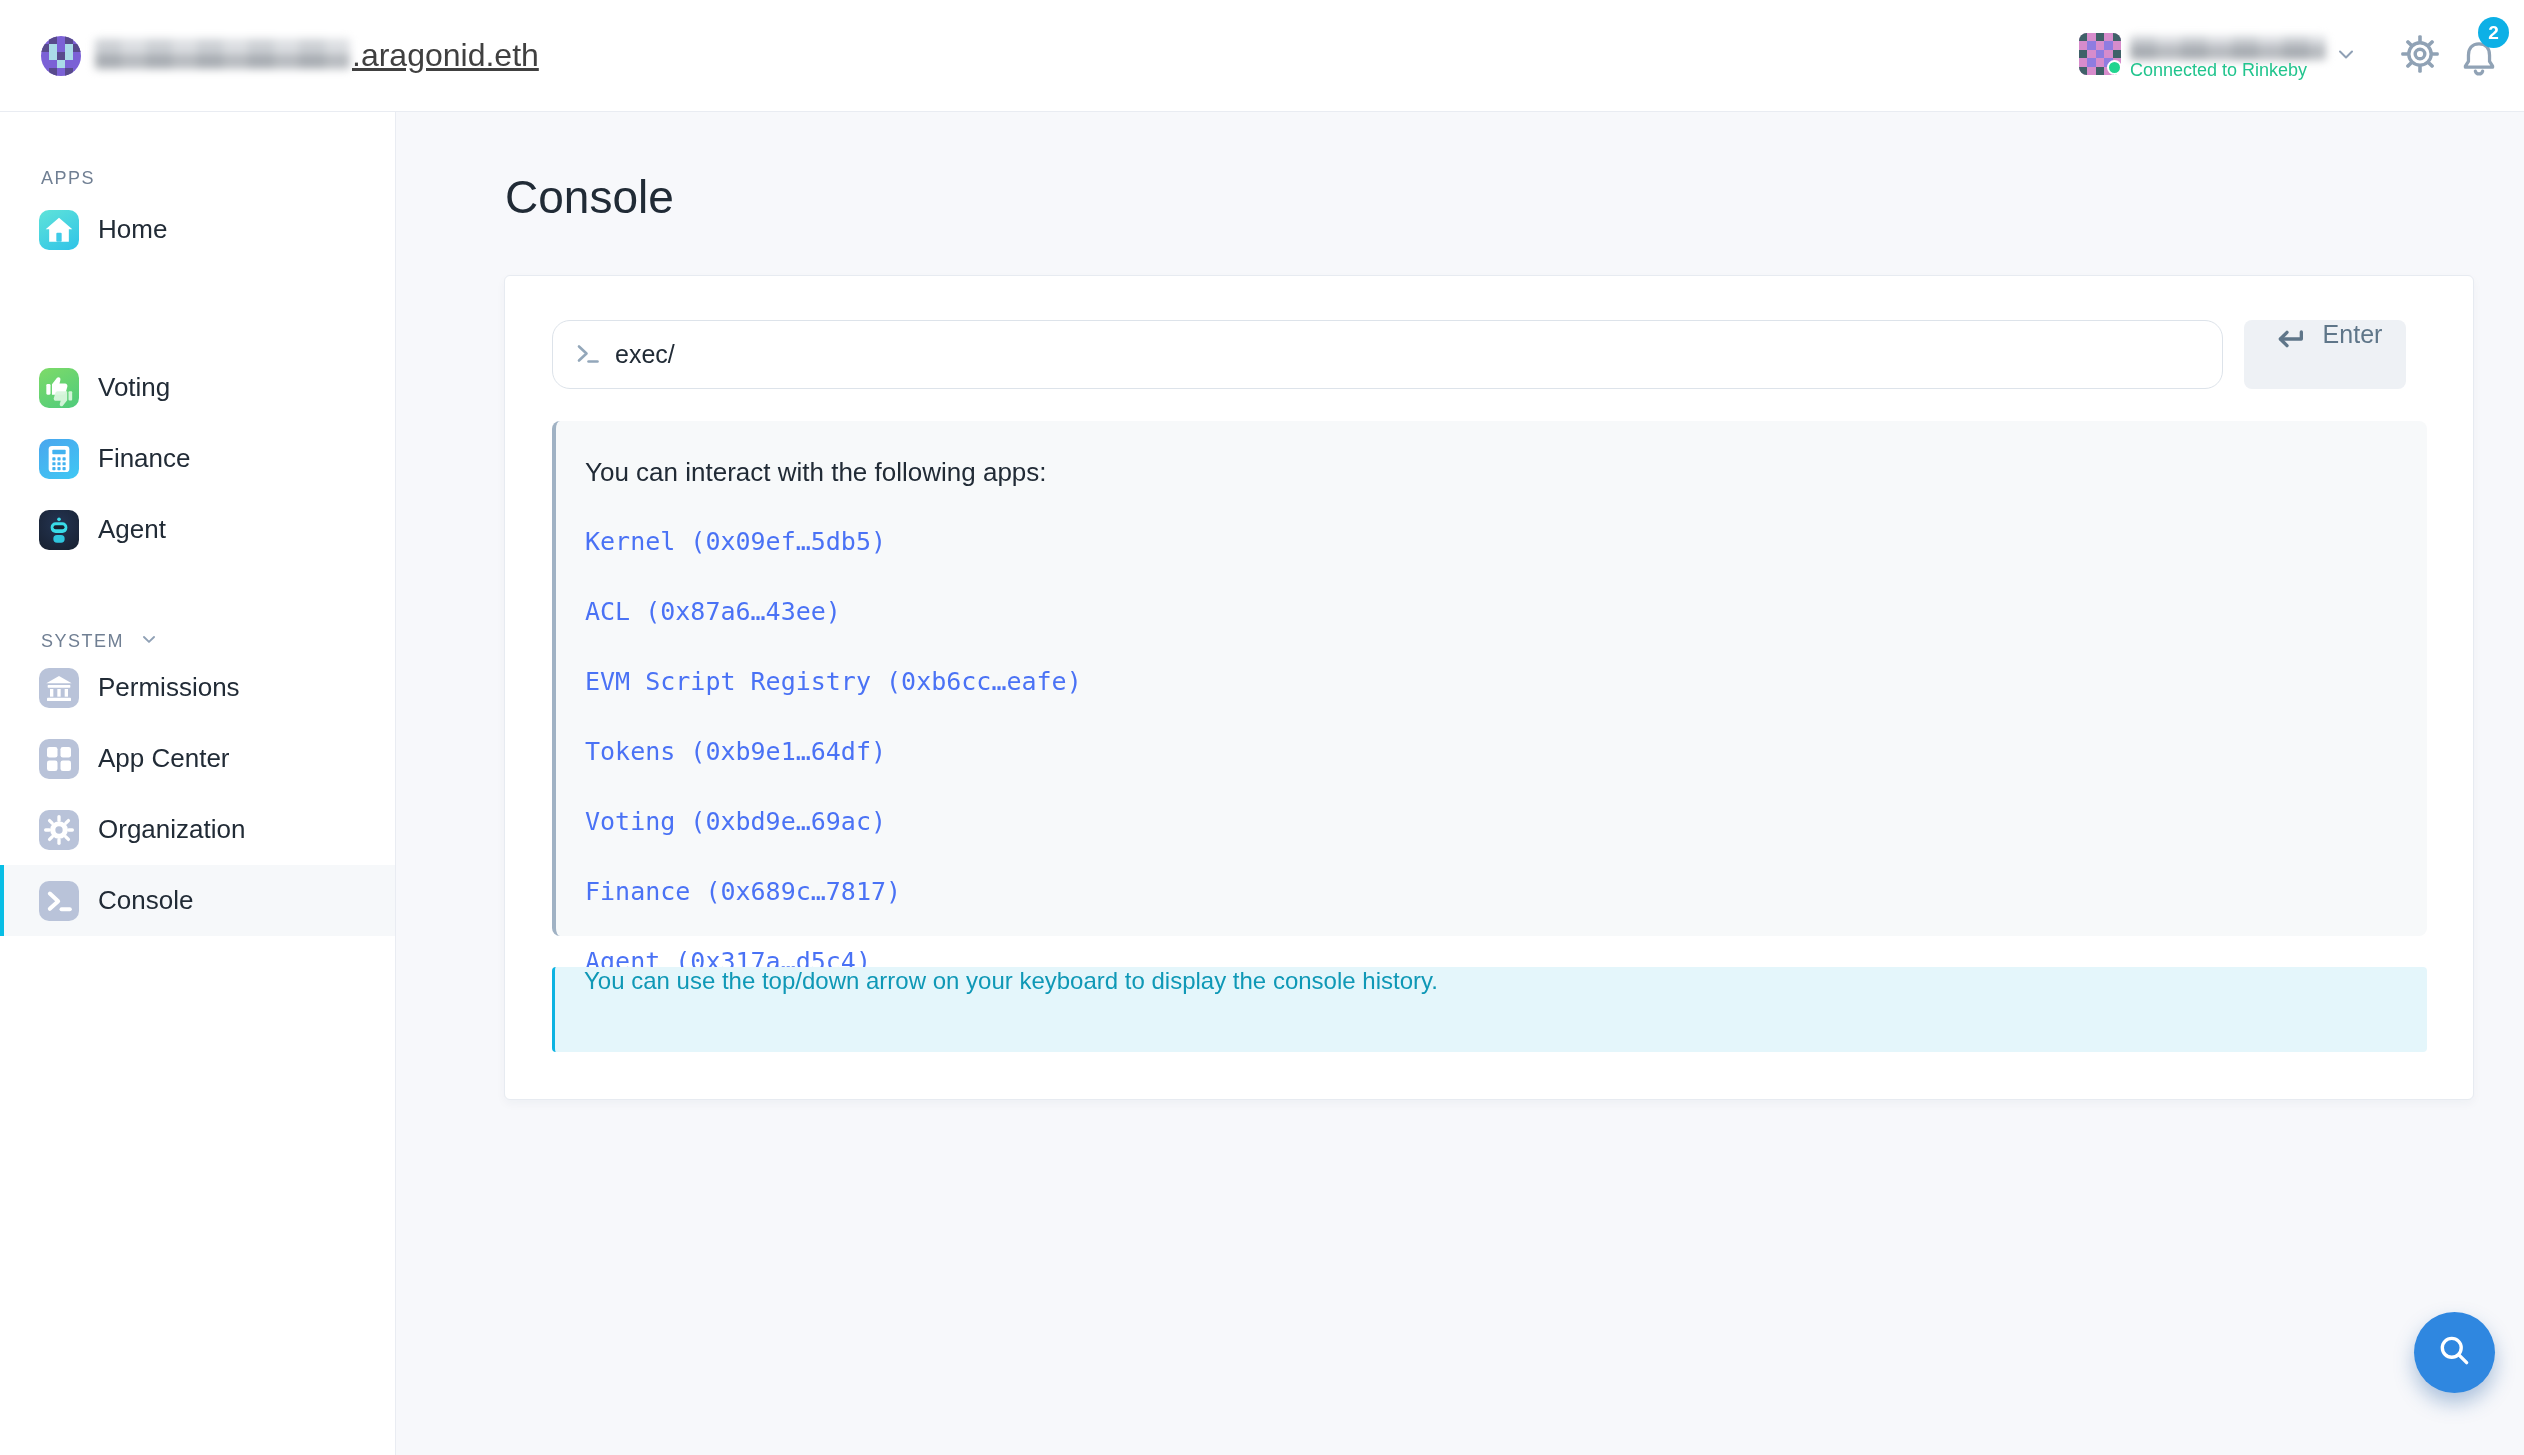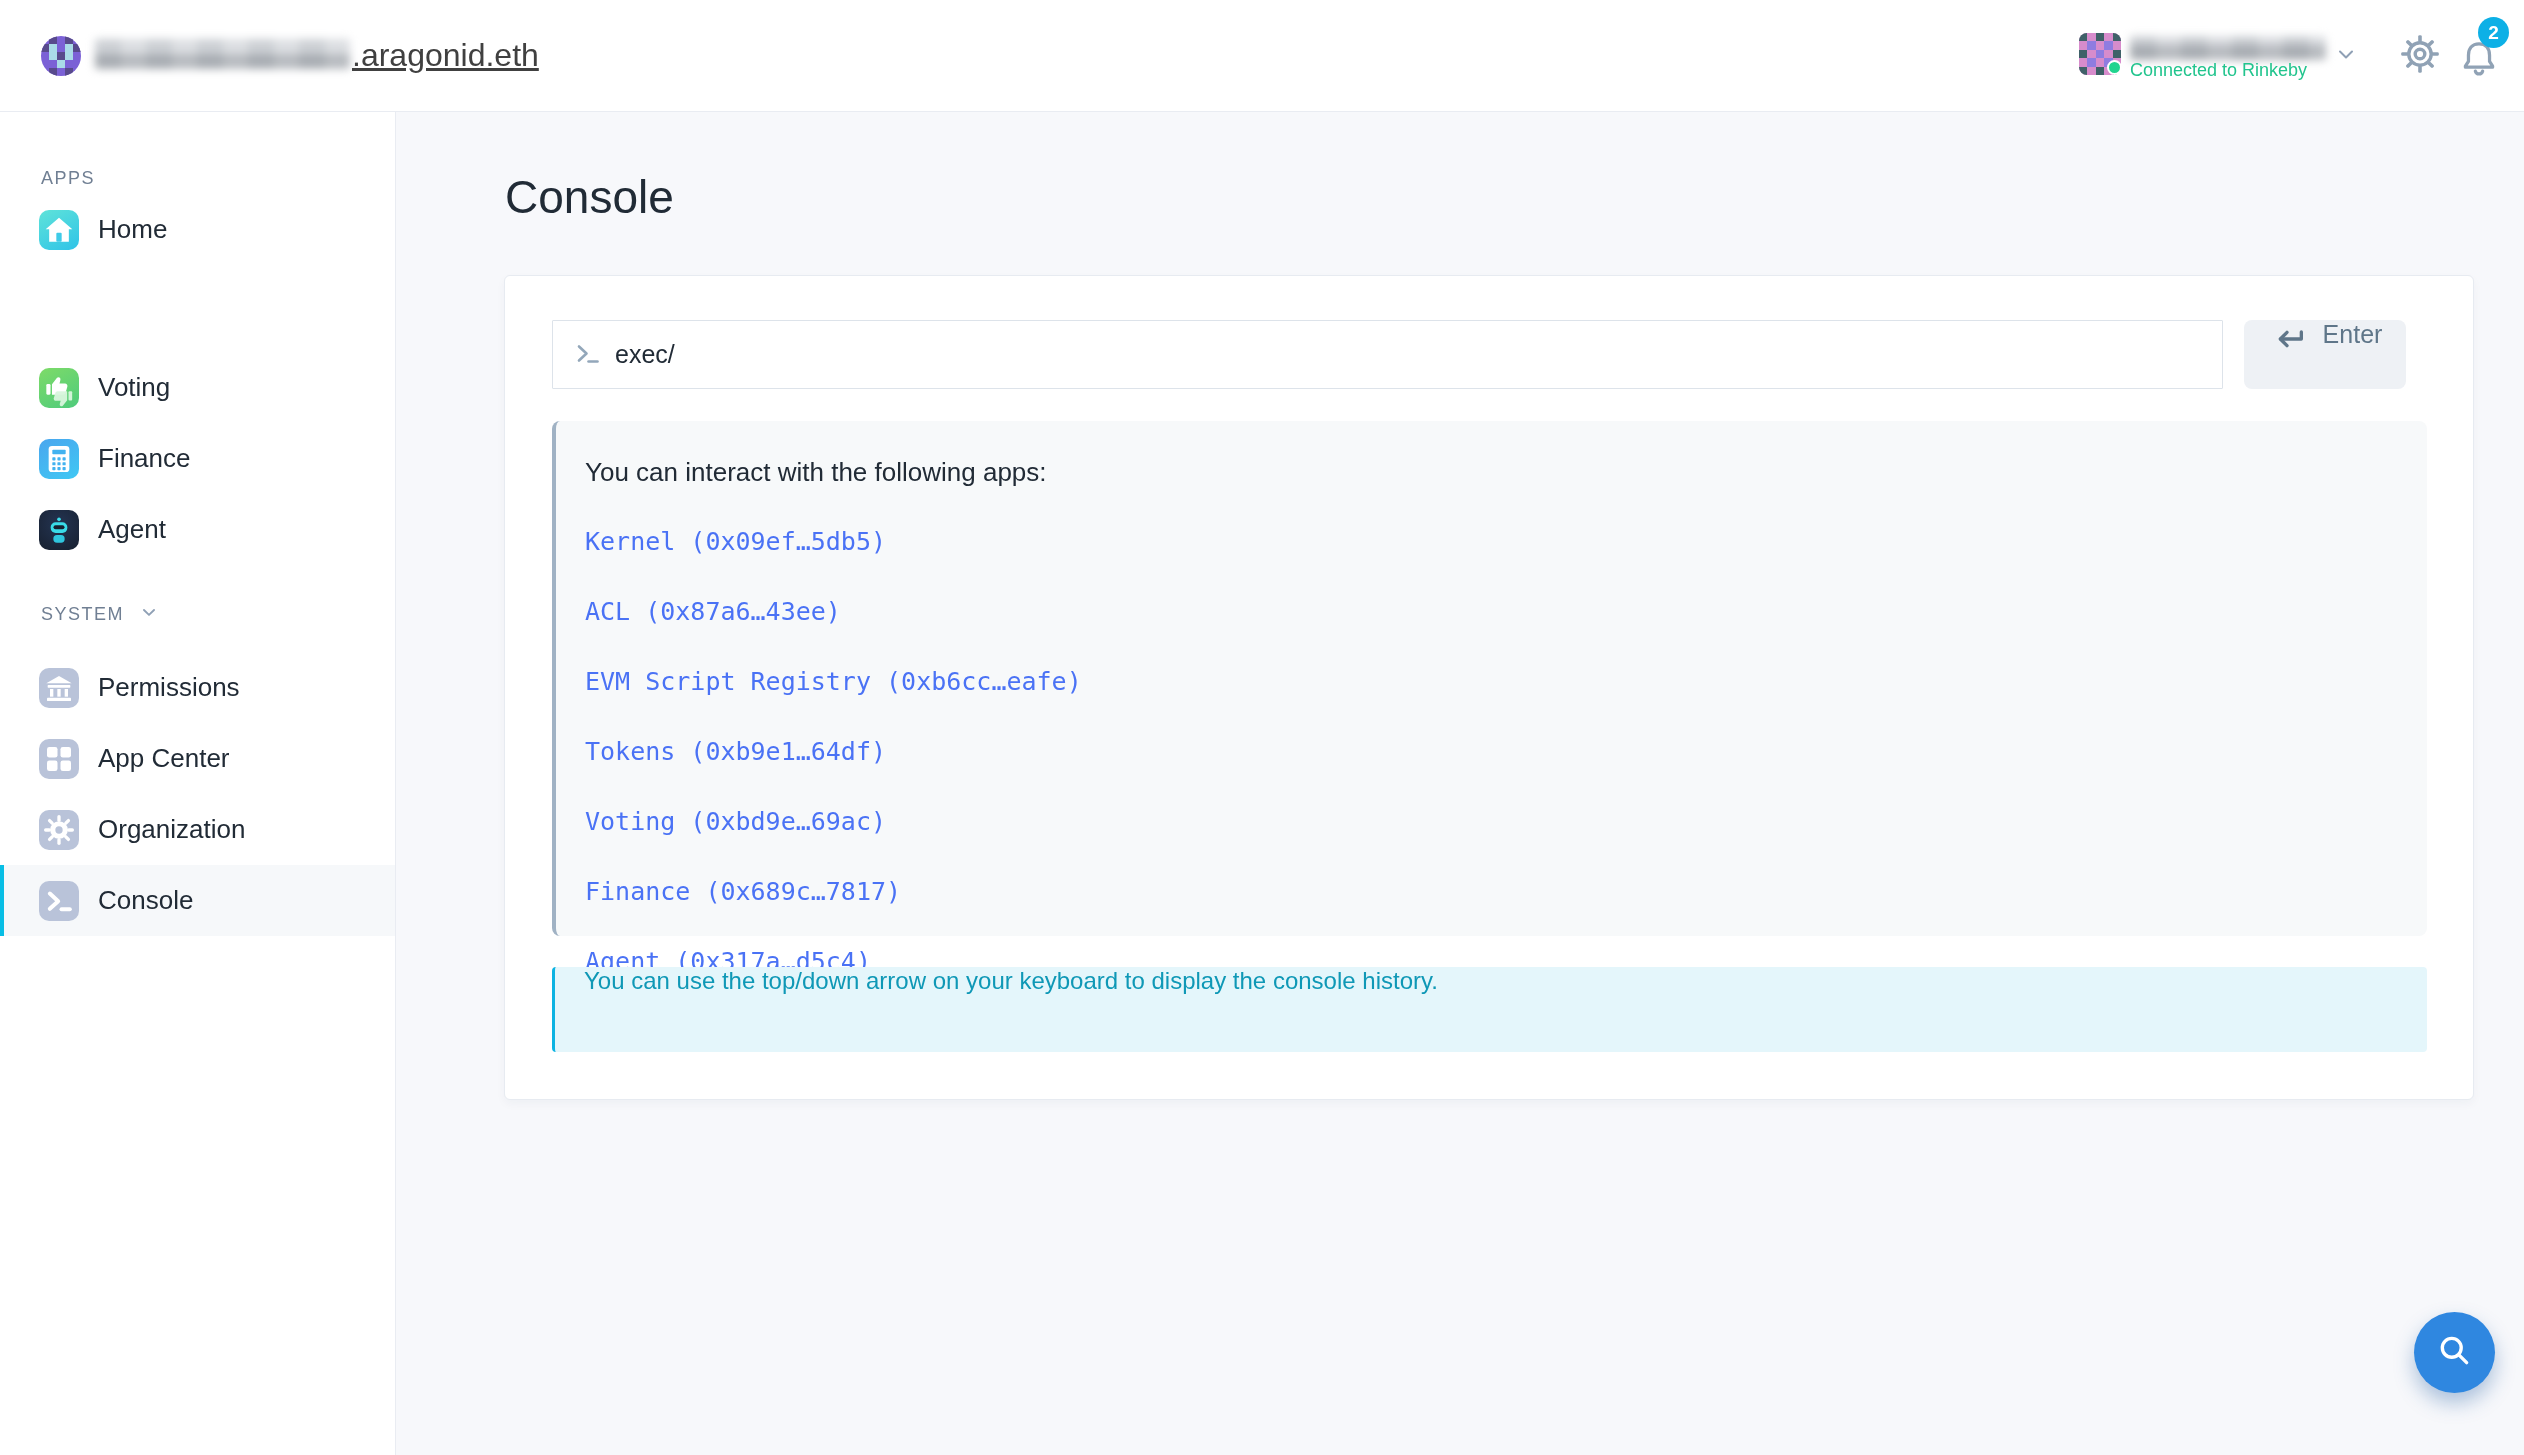--- a/index.html
+++ b/index.html
@@ -26,38 +26,38 @@
   .iconbtn { position:absolute; top:28px; width:51px; height:55px; background:none; border:none; cursor:pointer; }
   .gear-btn { left:2394px; }
   .bell-btn { left:2453px; top:32px; }
   .badge { position:absolute; left:2478px; top:17px; width:31px; height:31px; border-radius:50%; background:#0db0e6; color:#fff;
            font-size:19px; font-weight:700; display:flex; align-items:center; justify-content:center; z-index:6; }
 
   
   .sidebar { position:absolute; left:0; top:112px; width:396px; height:1343px; background:#fff; border-right:1px solid #e9ecf2; z-index:4; }
   .side-header { position:absolute; left:41px; font-size:18px; letter-spacing:1.5px; color:#707f93; display:flex; align-items:center; gap:14px; }
   .side-header.apps { top:56px;align-items:flex-end; }
-  .side-header.system { top:489px; cursor:pointer; }
+  .side-header.system { top:516px; cursor:pointer; }
   .nav-row { position:absolute; left:0; width:100%; height:71px; display:flex; align-items:center; padding-left:39px; cursor:pointer; }
   .nav-row.active { background:#f6f8fa; border-left:4px solid #08bee5; padding-left:35px; }
   .tile { width:40px; height:40px; border-radius:10px; margin-right:19px; flex:0 0 40px; display:flex; align-items:center; justify-content:center; }
   .tile svg { width:40px; height:40px; display:block; }
   .tile-sys { background:#b9c3d9; }
   .tile-home { background:linear-gradient(150deg,#5fe3d9 0%,#2fc3e8 100%); }
   .tile-tokens { background:linear-gradient(150deg,#8e9df5 0%,#5b51e2 100%); }
   .tile-voting { background:linear-gradient(150deg,#7edb68 0%,#4ecb7c 100%); }
   .tile-finance { background:linear-gradient(150deg,#4aa6ee 0%,#3fc8f4 100%); }
   .tile-agent { background:radial-gradient(circle at 50% 35%,#243452 0%,#17202f 100%); }
   .nav-label { font-size:26px; color:#212b36; }
 
   
   .page-title { position:absolute; left:505px; top:170px; font-size:46px; font-weight:400; color:#212b36; }
   .card { position:absolute; left:504px; top:275px; width:1970px; height:825px; background:#fff; border:1px solid #e7ebf1;
           border-radius:6px; box-shadow:0 4px 10px rgba(20,40,80,.04); }
-  .cmd-wrap { position:absolute; left:47px; top:44px; width:1671px; height:69px; border:1px solid #dde3ea; border-radius:1px;
+  .cmd-wrap { position:absolute; left:47px; top:44px; width:1671px; height:69px; border:1px solid #dde3ea; border-radius:18px;
               background:#fff; display:flex; align-items:center; padding:0 20px; gap:12px; }
   .cmd-wrap svg { flex:0 0 30px; }
   .cmd-input { flex:1; border:none; outline:none; font-family:"Liberation Sans",sans-serif; font-size:25px; color:#212b36; background:transparent; }
   .enter-btn { position:absolute; left:1739px; top:44px; width:162px; height:69px; background:#eef1f5; border:none; border-radius:8px;
                display:flex; align-items:flex-start; justify-content:center; gap:15px; font-family:"Liberation Sans",sans-serif;
                font-size:25px; color:#5f7689; cursor:pointer; }
   .output { position:absolute; left:47px; top:145px; width:1875px; height:515px; background:#f7f9fa; border-left:4px solid #a0b2c4;
             border-radius:8px; padding:36px 20px 0 29px; display:flex; flex-direction:column; gap:40px; }
   .output-intro { font-size:26px; color:#212b36; line-height:30px; }
   .app-link { font-family:"DejaVu Sans Mono", monospace; font-size:25px; color:#4a72f5; line-height:30px; cursor:pointer;

